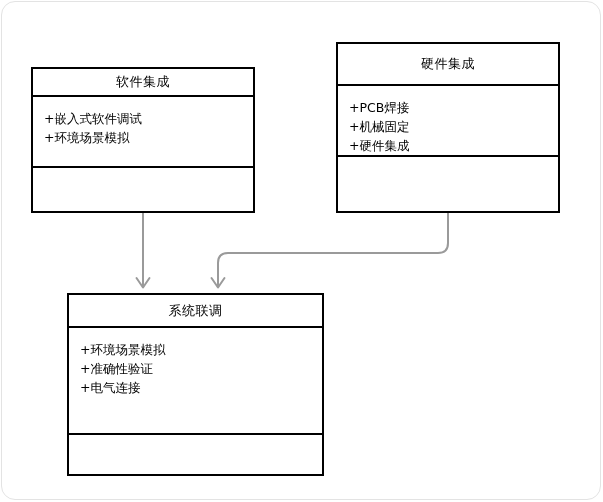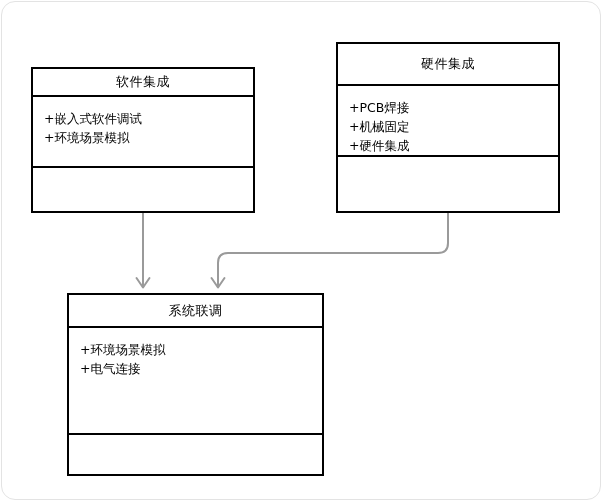--- a/index.html
+++ b/index.html
@@ -130,18 +130,19 @@
       <div class="uml-member">+机械固定</div>
       <div class="uml-member">+硬件集成</div>
     </div>
     <div class="uml-methods"></div>
   </div>
 
   <div class="uml-class" id="class-system">
     <div class="uml-title">系统联调</div>
     <div class="uml-members">
       <div class="uml-member">+环境场景模拟</div>
+      <div class="uml-member">+准确性验证</div>
       <div class="uml-member">+电气连接</div>
     </div>
     <div class="uml-methods"></div>
   </div>
 
 </div>
 
 </body></html>

